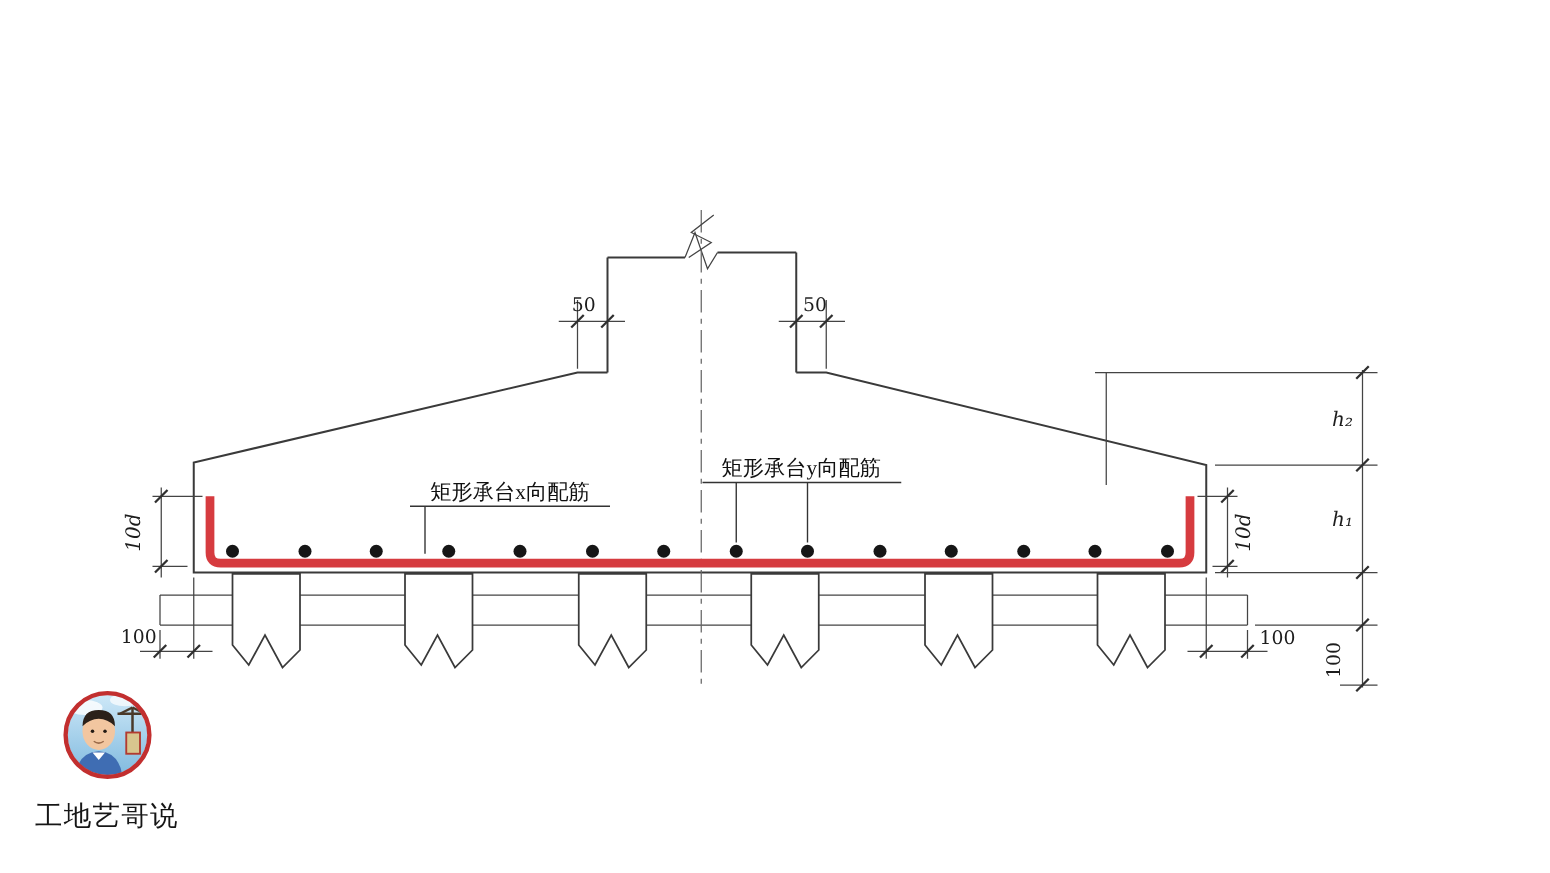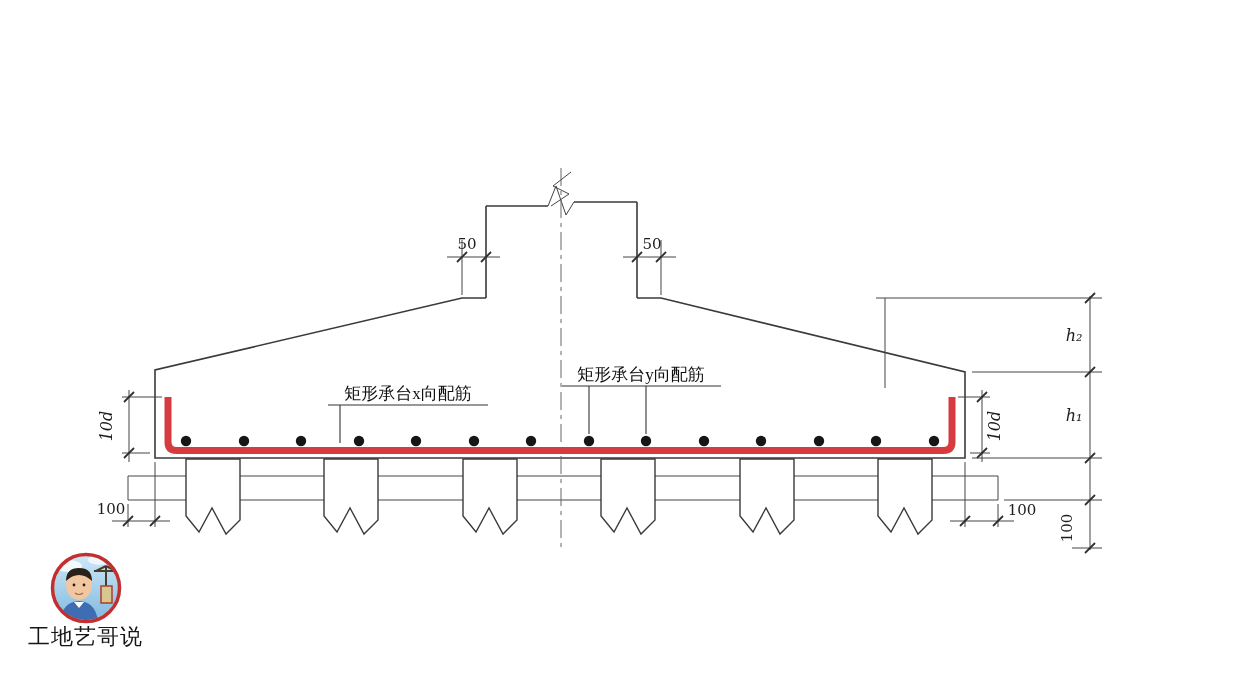--- a/index.html
+++ b/index.html
@@ -8,21 +8,21 @@
   svg{position:absolute;left:0;top:0;}
   .outline{stroke:#3a3a3a;stroke-width:1.6;fill:none;}
   .thin{stroke:#444;stroke-width:1;fill:none;}
   .leader{stroke:#333;stroke-width:1.1;fill:none;}
   .tick{stroke:#2f2f2f;stroke-width:1.8;}
   .cline{stroke:#666;stroke-width:1;fill:none;stroke-dasharray:18 5 4 5;}
   .pile{fill:#ffffff;stroke:#3a3a3a;stroke-width:1.4;}
   .dim-num{font-family:"DejaVu Serif",serif;font-size:15px;fill:#1d1d1d;}
   .dim-ital{font-family:"DejaVu Serif",serif;font-style:italic;font-size:16px;fill:#1d1d1d;}
   .cjk{font-family:"Liberation Serif",serif;font-size:17px;fill:#101010;}
-  #brand-caption{position:absolute;left:28px;top:622px;font-size:22px;color:#161616;
+  #brand-caption{position:absolute;left:28px;top:638px;font-size:22px;color:#161616;
          font-family:Liberation Serif, serif;letter-spacing:1px;}
 </style>
 </head>
 <body>
 
 <div id="stage">
 
 <svg width="1240" height="698" viewBox="0 0 1240 698">
 
   <g>

